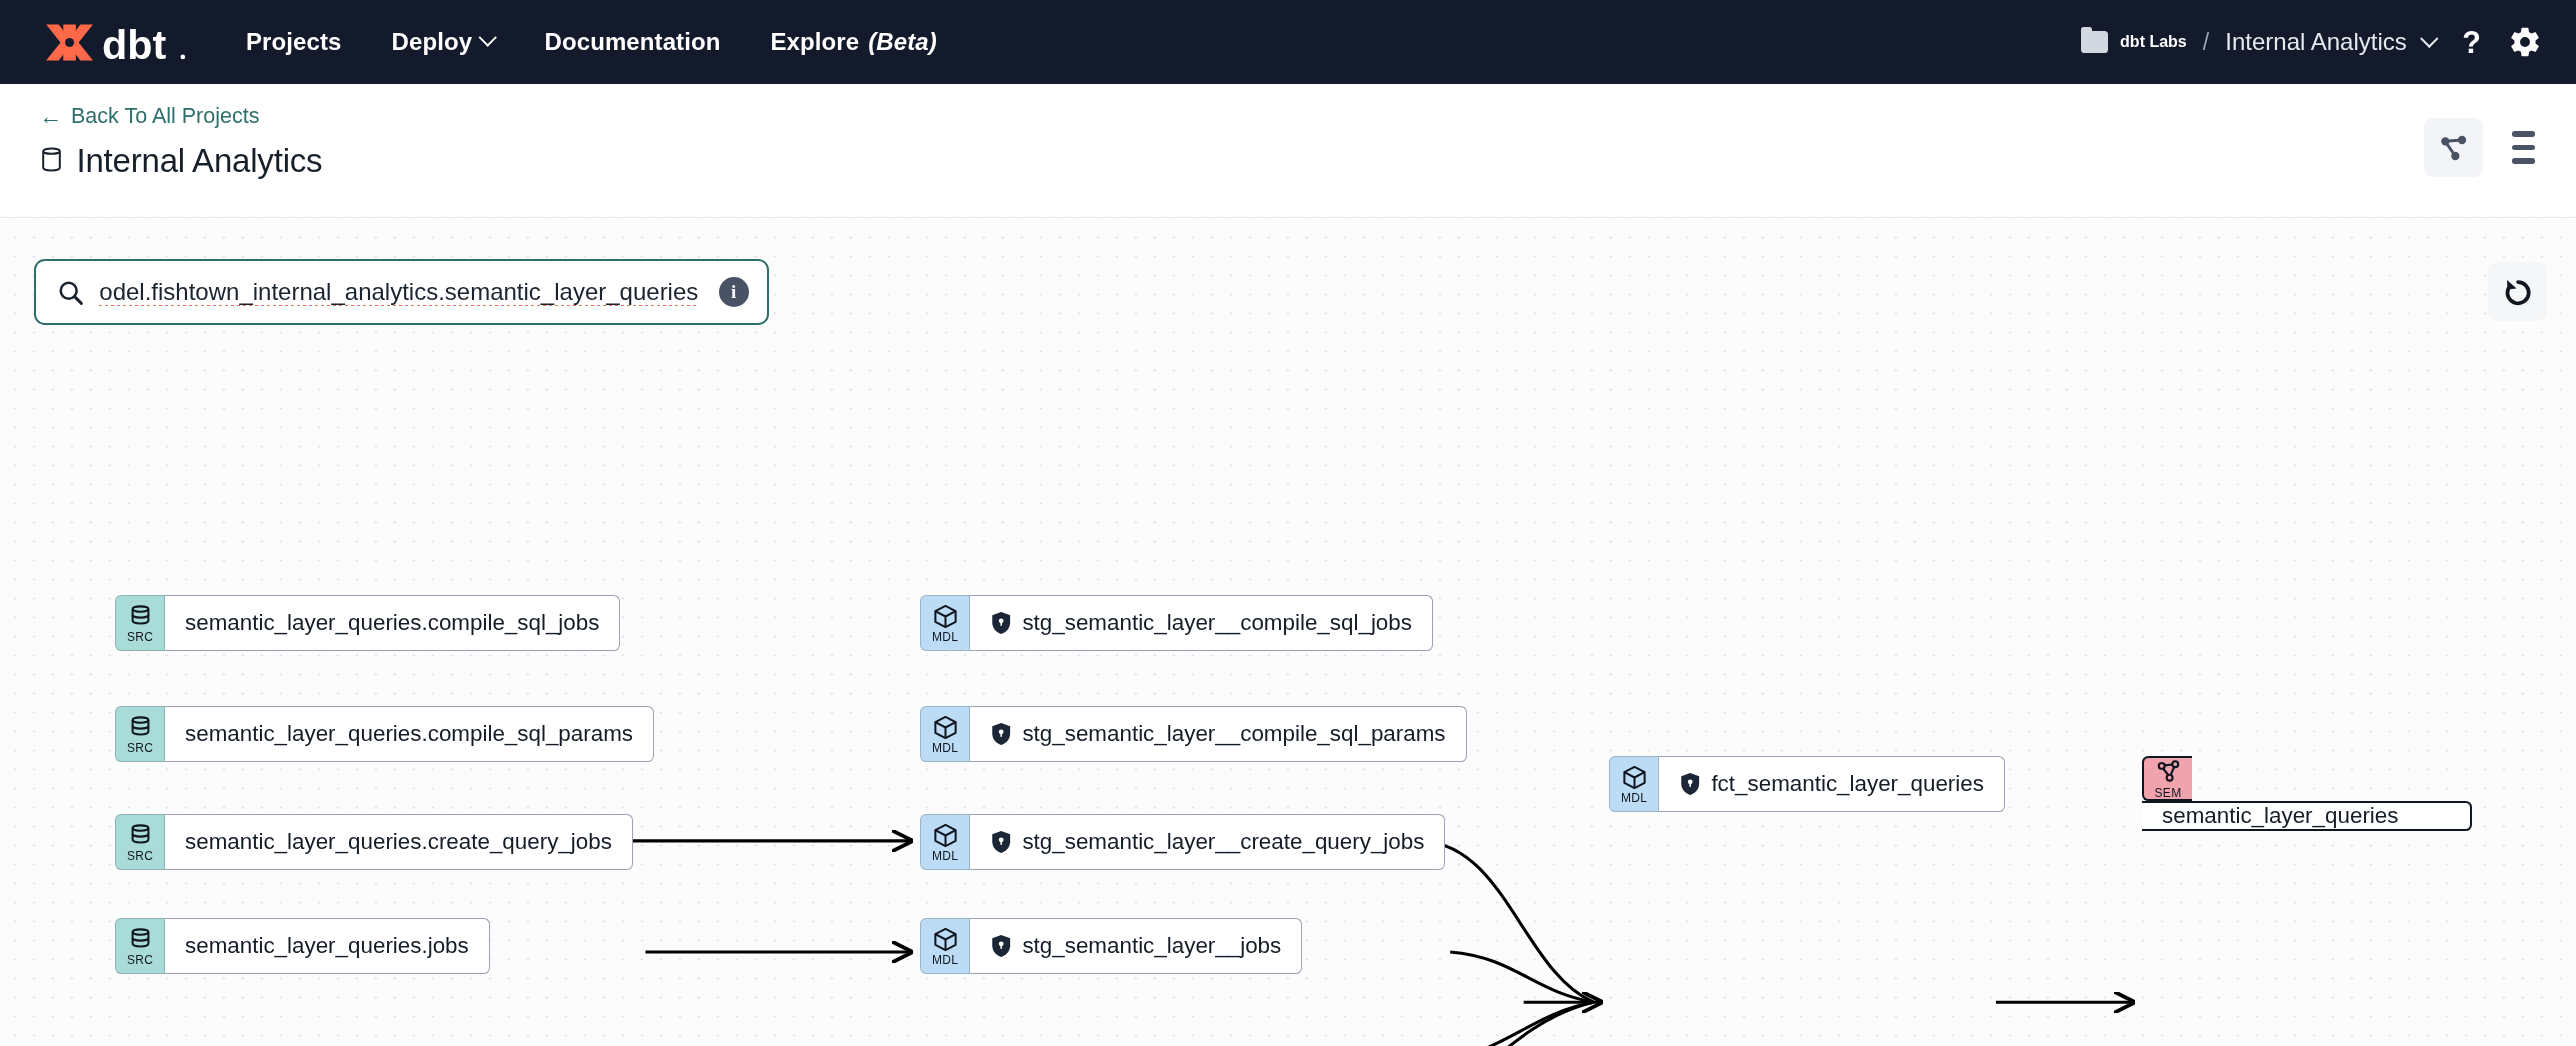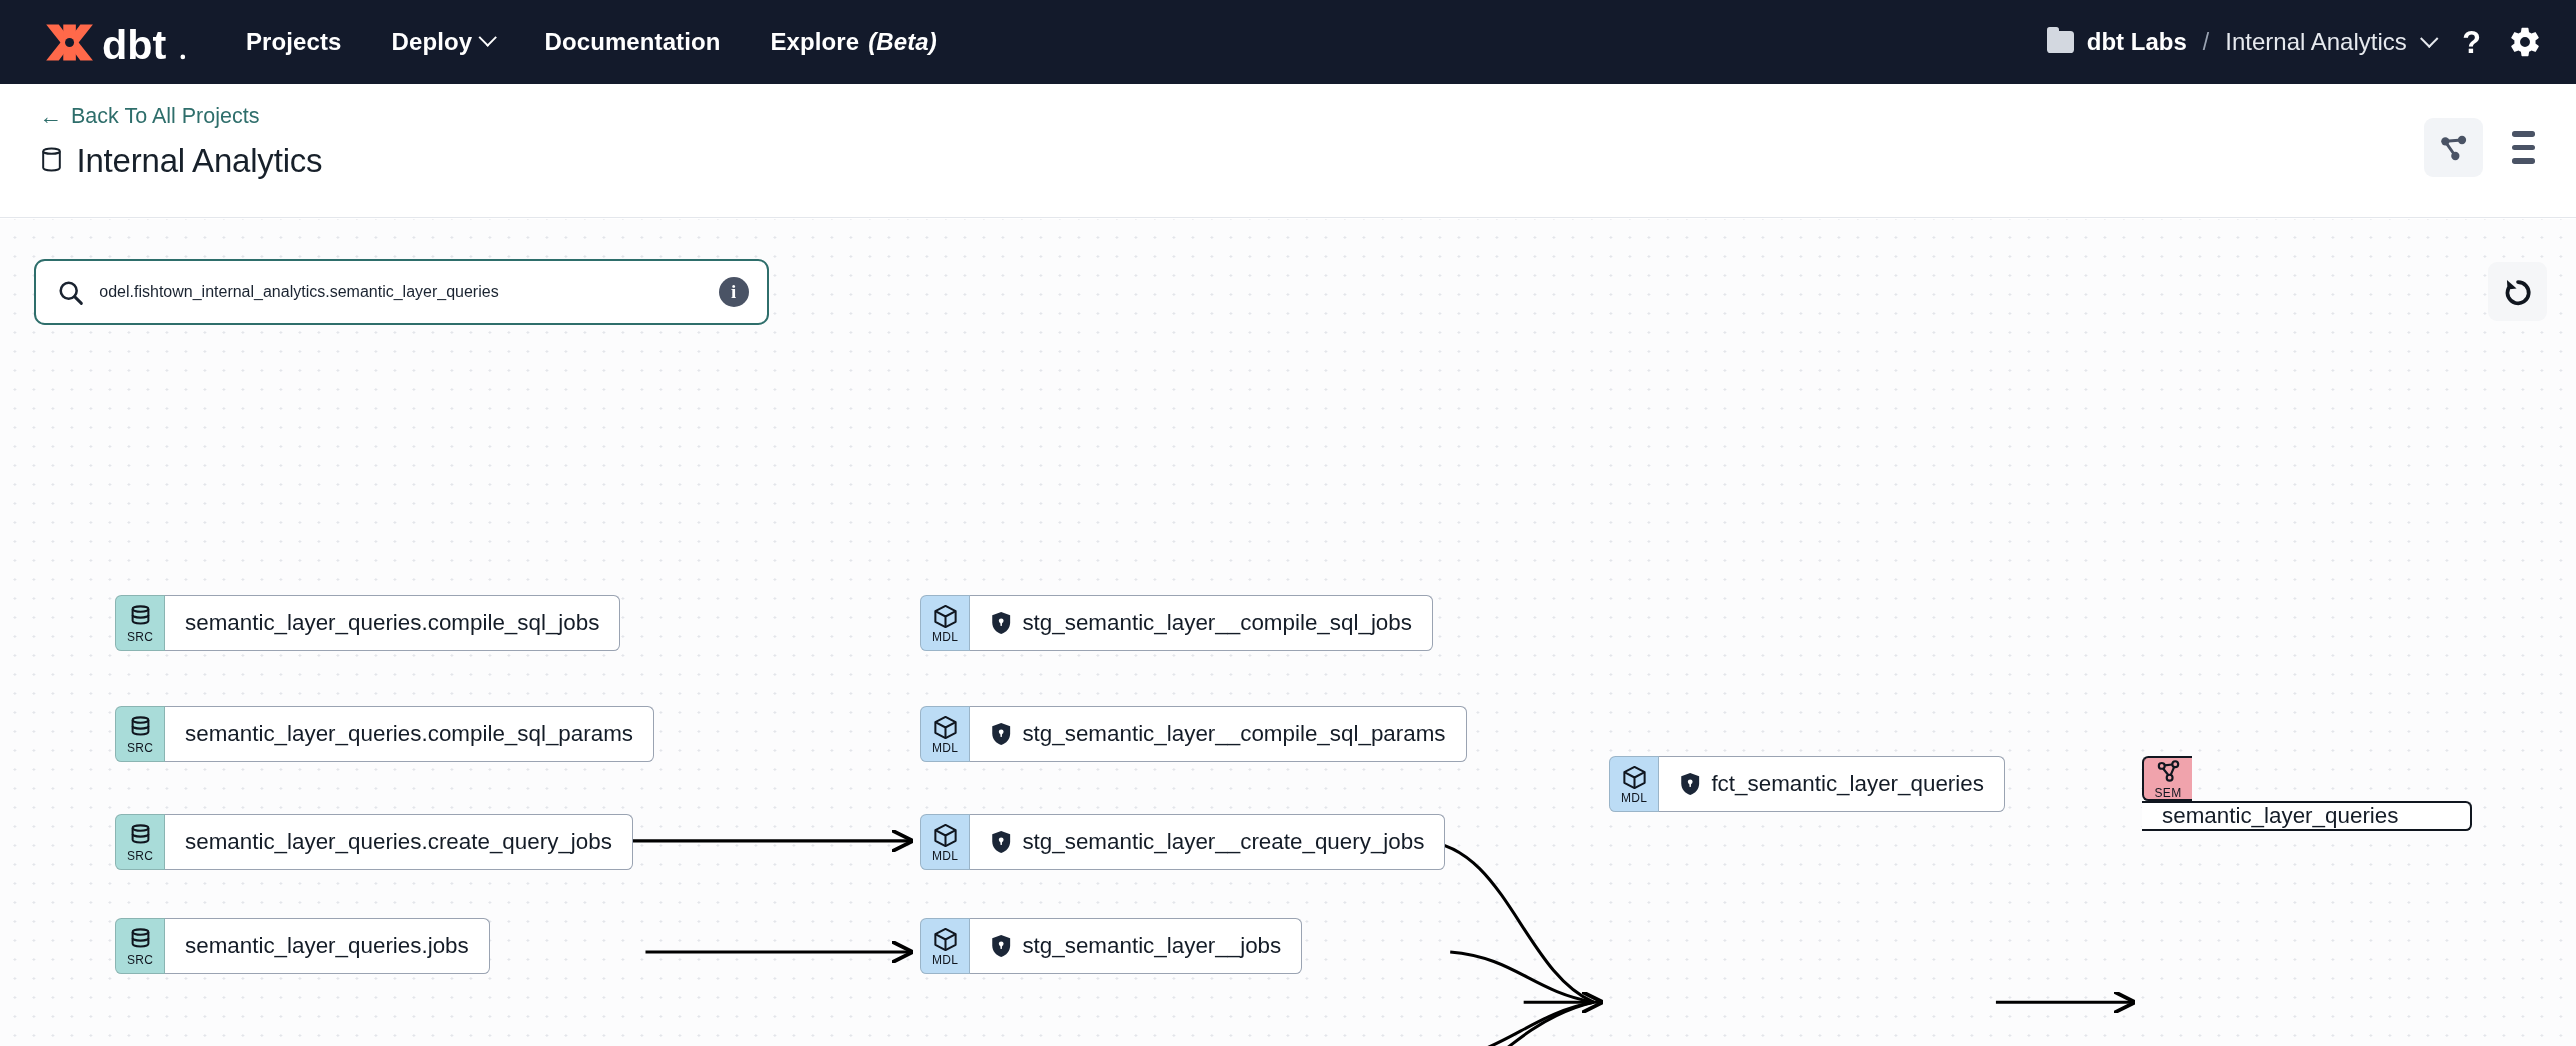--- a/index.html
+++ b/index.html
@@ -31,21 +31,21 @@
   .org-group { display: flex; align-items: center; gap: 12.5px; }
   .folder-ico { width: 27px; height: 21.5px; position: relative; display:inline-block; }
   .folder-ico:before {
     content:''; position:absolute; inset:0; background:#D3D8E0;
     border-radius: 2.7px 3.6px 3.6px 3.6px;
   }
   .folder-ico:after {
     content:''; position:absolute; left:0; top:-4.5px; width:11.7px; height:7.2px;
     background:#D3D8E0; border-radius:2.7px 2.7px 0 0;
   }
-  .org-name { color:#fff; font-size:24px; font-weight:700; }
+  .org-name { color:#fff; font-size:16px; font-weight:700; }
   .slash { color:#9AA3B2; font-size:23px; font-weight:400; padding:0 3.6px;}
   .proj-name { color:#E6E9EE; font-size:24px; font-weight:400; }
   .chev-thin { display:inline-block; width:12.5px;height:12.5px;
     border-right:2.2px solid #E6E9EE; border-bottom:2.2px solid #E6E9EE;
     transform: rotate(45deg) translate(-2.7px,-2.7px); margin-left:3.6px;}
   .icon-btn-top { color:#fff; cursor:pointer; display:flex; align-items:center; }
   .qmark { font-size: 30.5px; font-weight: 700; color:#fff; line-height:1; }
 
   
   .subhead {
@@ -78,21 +78,21 @@
     background-position: 5.4px 9px;
     overflow:hidden;
   }
   
   .searchwrap {
     position:absolute; left:34px; top:40px; width:735px; height:66px;
     background:#fff; border:2.7px solid #2E6E6B; border-radius:10.8px;
     display:flex; align-items:center; padding:0 18px 0 20px; gap:14.3px;
   }
   .search-txt {
-    flex:1; font-size:16px; color:#1A2330; white-space:nowrap; overflow:hidden;
+    flex:1; font-size:24px; color:#1A2330; white-space:nowrap; overflow:hidden;
     text-decoration: underline; text-decoration-style: dotted;
     text-decoration-color:#E8705A; text-underline-offset: 5.4px;
     text-decoration-thickness: 2.7px;
   }
   .info-ico {
     width:30.5px;height:30.5px;border-radius:50%;background:#4A5365;color:#fff;
     font-size:19px;font-weight:700;display:flex;align-items:center;justify-content:center;
     flex:none; cursor:pointer; font-family:"Liberation Serif", serif;
   }
   .reset-btn {

